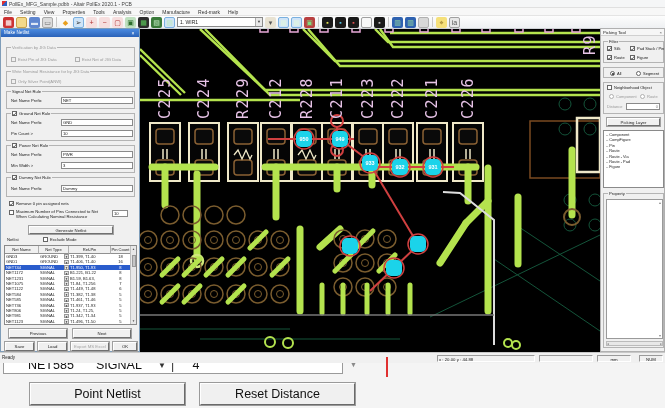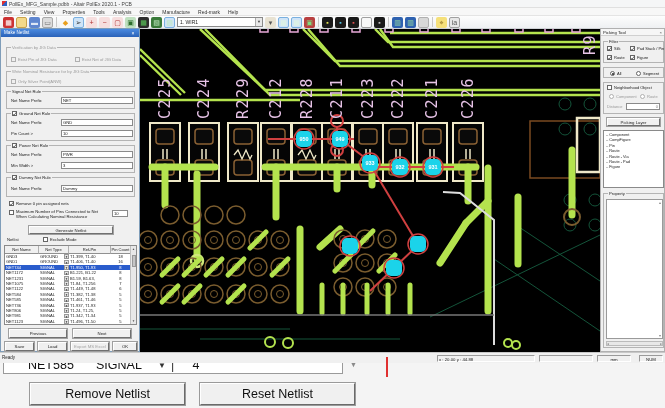--- a/index.html
+++ b/index.html
@@ -735,17 +735,17 @@
 
   <div class="strip">
     <div class="bigrow">
       <span class="c1">NET585</span>
       <span class="c2">SIGNAL</span>
       <span class="cdd">▼</span>
       <span class="cbar">|</span>
       <span class="c4">4</span>
     </div>
     <span class="grey-dd">▼</span>
-    <div class="bigbtn" style="left:30px;width:155px;">Remove Netlist</div>
-    <div class="bigbtn" style="left:200px;width:155px;">Reset Netlist</div>
+    <div class="bigbtn" style="left:30px;width:155px;">Point Netlist</div>
+    <div class="bigbtn" style="left:200px;width:155px;">Reset Distance</div>
   </div>
   <div class="redline"></div>
 </div>
 
 </body></html>

